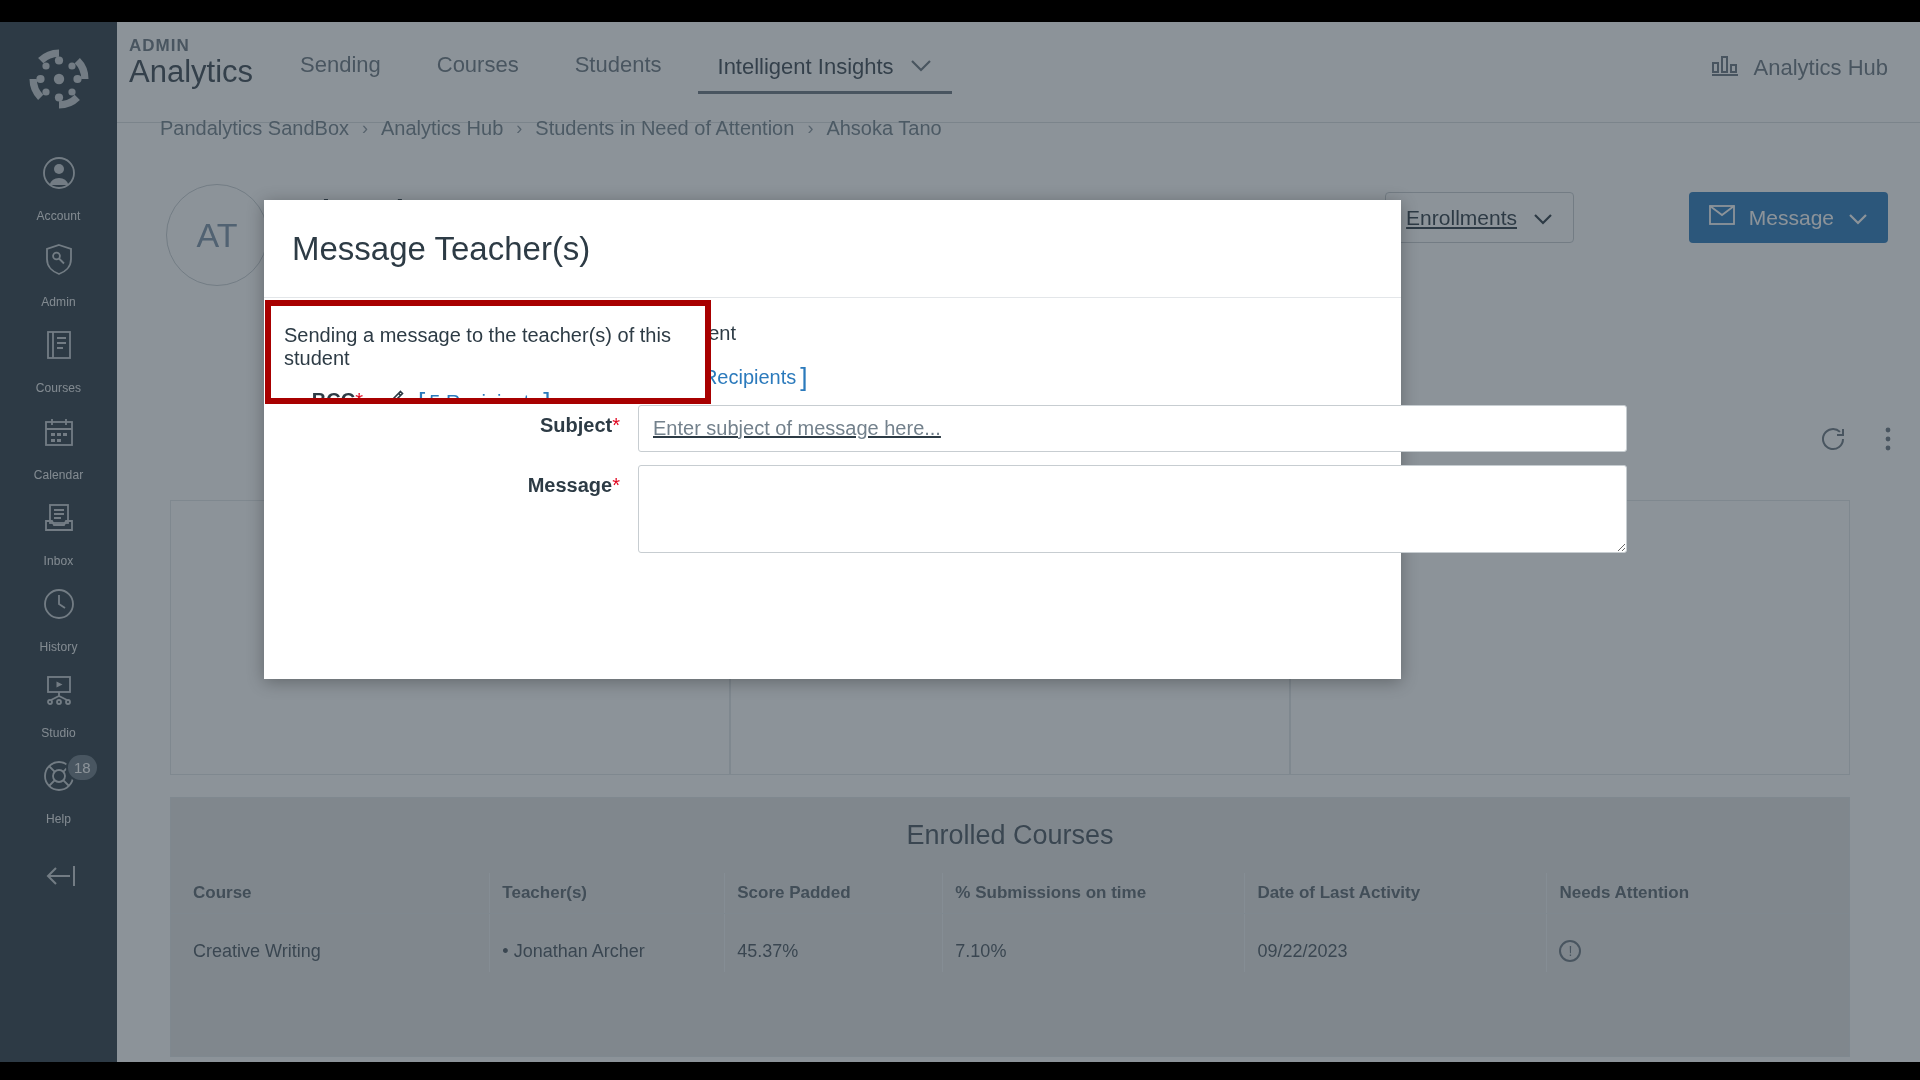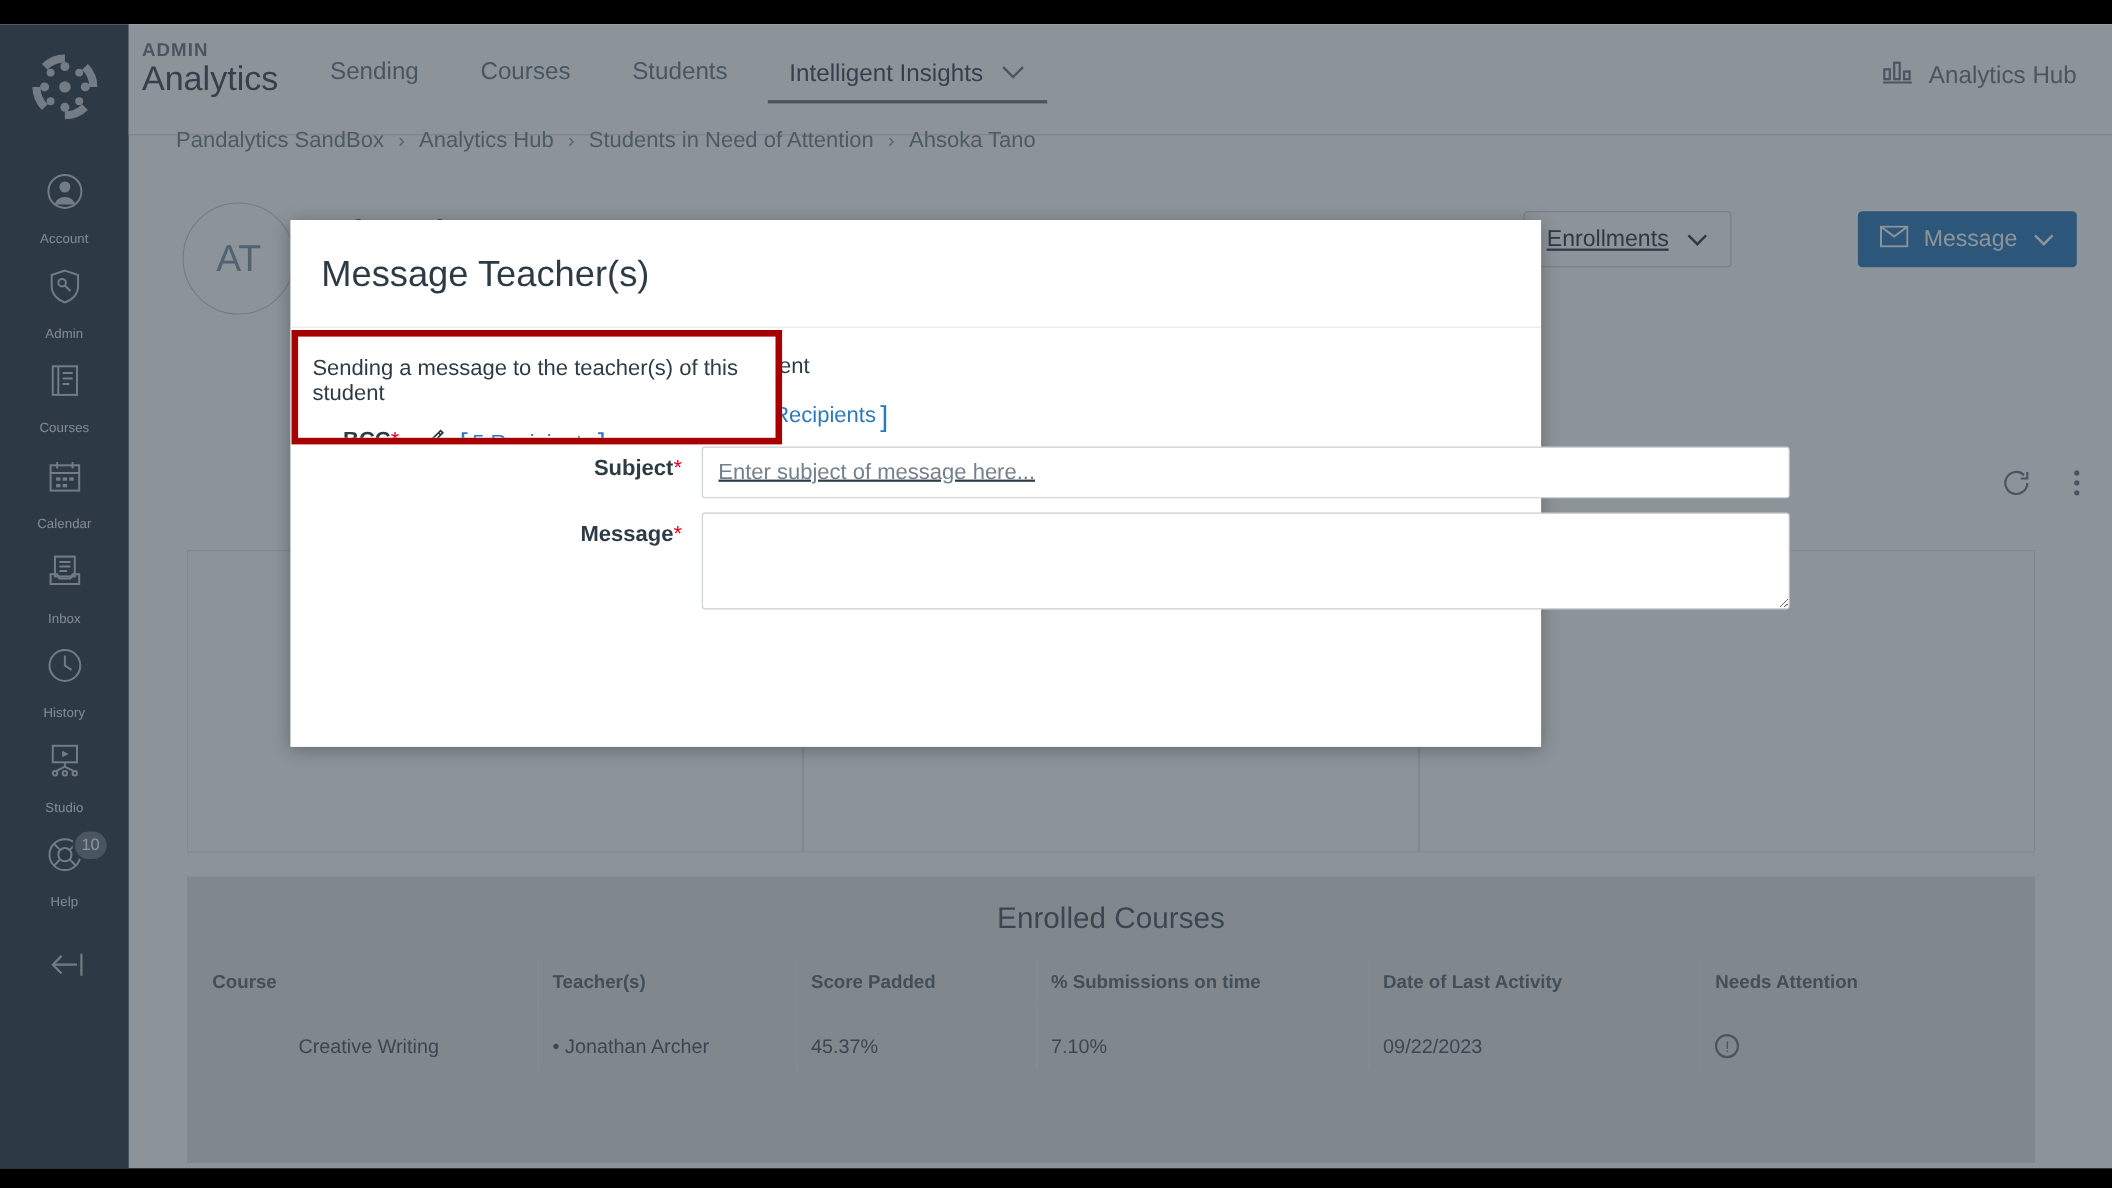--- a/index.html
+++ b/index.html
@@ -172,21 +172,21 @@
     font-weight: 700; padding: 10px 12px;
     border-bottom: 1px solid #E3E6E9;
     border-left: 1px solid #F0F2F4;
   }
   .tbl th:first-child { border-left: none; padding-left: 22px; }
   .tbl td {
     font-size: 18px; color: #4A5660; padding: 26px 12px 10px 12px;
     border-left: 1px solid #F0F2F4;
   }
   .tbl td:first-child { border-left: none; padding-left: 22px; }
-  .link-cell { color: #2B7ABC; text-align: center; }
+  .link-cell { color: #2B7ABC; }
   .bullet { color: #4A5660; }
   .attn-icon {
     width: 22px; height: 22px; border-radius: 11px;
     border: 2px solid #6B7780; display: inline-flex;
     align-items: center; justify-content: center;
     font-size: 14px; color: #6B7780;
   }
 
   
   #dim {
@@ -411,21 +411,21 @@
       </a>
 
       <a class="rail-item">
         <span class="rail-icon">
           <svg width="32" height="32" viewBox="0 0 32 32" fill="none" stroke="#C7CDD1" stroke-width="1.8">
             <circle cx="16" cy="16" r="14"></circle>
               <circle cx="16" cy="16" r="6"></circle>
             <path d="M6 6l5.8 5.8M26 6l-5.8 5.8M6 26l5.8-5.8M26 26l-5.8-5.8"></path>
           </svg>
         </span>
-        <span class="badge">10</span>
+        <span class="badge">18</span>
         <span class="rail-label">Help</span>
       </a>
 
       <div class="rail-collapse">
         <svg width="38" height="28" viewBox="0 0 38 28" fill="none" stroke="#C7CDD1" stroke-width="2">
           <path d="M16 6l-8 8 8 8M8 14h22M34 4v20"></path>
         </svg>
       </div>
     </nav>
 

